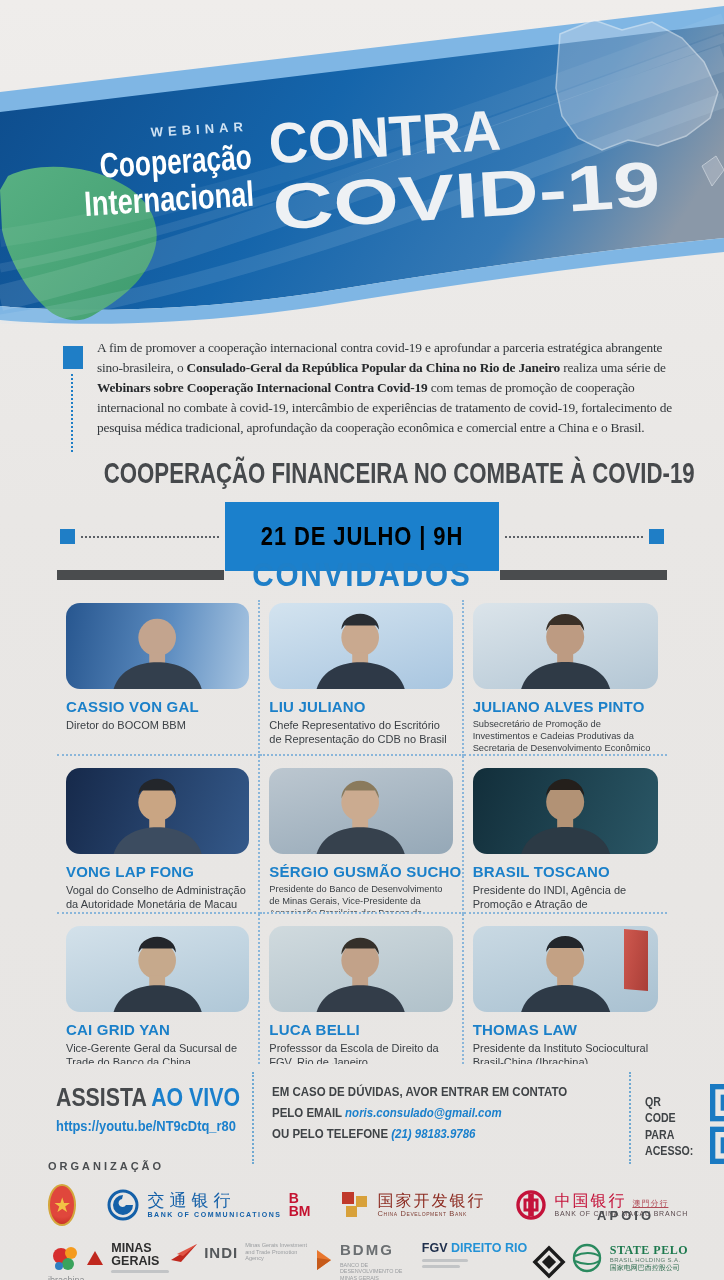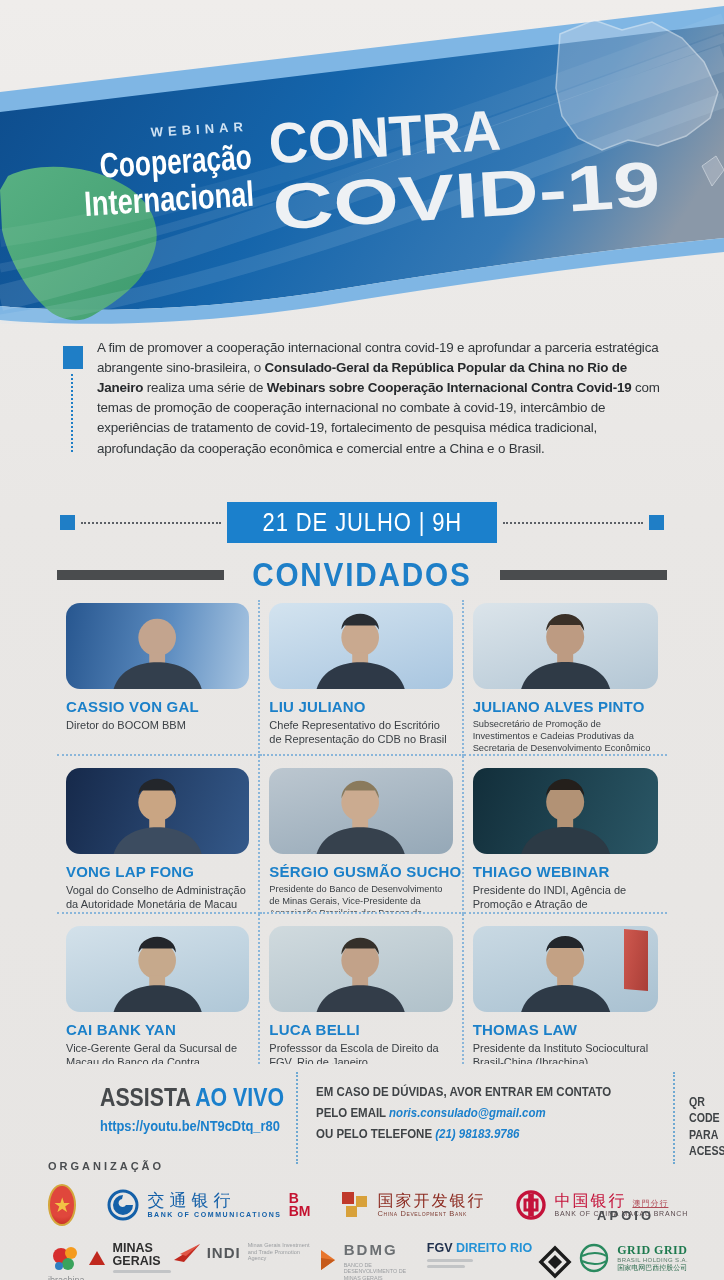--- a/index.html
+++ b/index.html
@@ -4,36 +4,36 @@
 <style>
   * { margin:0; padding:0; box-sizing:border-box; }
   body { font-family:"Liberation Sans", sans-serif; background:#d8d6d4; }
   .poster { position:relative; width:724px; height:1280px; margin:0 auto;
             background:linear-gradient(180deg,#efedeb 0%,#e9e7e5 40%,#e7e5e3 100%); overflow:hidden; }
 
   
   .banner { position:absolute; top:0; left:0; width:724px; height:324px; }
 
   
-  .intro { position:absolute; top:338px; left:57px; right:52px; }
+  .intro { position:absolute; top:338px; left:57px; right:52px;font-family:Liberation Serif, serif; }
   .intro-bullet { position:absolute; left:6px; top:8px; width:20px; height:23px; background:#1f7ec6; }
   .intro-dotline { position:absolute; left:14px; top:36px; height:78px; border-left:2px dotted #1f7ec6; }
   .intro-text { margin-left:40px; font-size:13.4px; line-height:1.5; color:#33383c; letter-spacing:-0.2px; }
   .intro-text b { color:#26292c; }
 
   
   .section-title { position:absolute; top:456px; left:0; width:724px; text-align:center;
                    font-size:30px; font-weight:800; color:#46494c; white-space:nowrap; }
   .section-title .cond { display:inline-block; transform:scaleX(.74); transform-origin:center; letter-spacing:0px; }
 
   .date-row { position:absolute; top:502px; left:60px; right:60px; display:flex; align-items:center; }
   .sq { width:15px; height:15px; background:#1f7ec6; flex:0 0 auto; }
   .dotline-h { flex:1; border-top:2px dotted #5c6066; margin:0 6px; }
-  .date-badge { background:#1b80cc; color:#ffffff; font-size:25px; font-weight:400;
-                padding:6px 22px; white-space:nowrap; }
+  .date-badge { background:#1b80cc; color:#000000; font-size:25px; font-weight:700;
+                padding:20px 22px; white-space:nowrap; }
   .date-badge .cond { display:inline-block; transform:scaleX(.88); transform-origin:center; letter-spacing:1px; }
 
   .guests-row { position:absolute; top:556px; left:57px; right:57px; display:flex; align-items:center; }
   .bar { flex:1; height:10px; background:#4a4c4e; }
   .guests-heading { color:#1e7fc8; font-size:33px; font-weight:800; margin:0 16px; white-space:nowrap; }
   .guests-heading .cond { display:inline-block; transform:scaleX(.9); letter-spacing:2px; }
 
   
   .grid { position:absolute; top:600px; left:57px; width:610px;
           display:grid; grid-template-columns:1fr 1fr 1fr; grid-template-rows:156px 158px 150px; }
@@ -52,21 +52,21 @@
   .card:nth-child(7) .photo{--skin:#c6a98c;--suit:#2e3945;background:linear-gradient(165deg,#d3e1ea,#afc7d7);}
   .card:nth-child(8) .photo{--skin:#c2a289;--suit:#333d49;background:linear-gradient(165deg,#d0dade,#b0c1ca);}
   .card:nth-child(9) .photo{--skin:#c3a184;--suit:#2e3a47;background:linear-gradient(165deg,#c9d9e3,#a9c1d1);}
   .card:nth-child(9) .photo::after { content:""; position:absolute; right:10px; top:4px; width:24px; height:60px;
        background:linear-gradient(100deg,#d24335,#a8261c); opacity:.85; transform:skewY(5deg); }
   .sp-name { margin-top:9px; color:#1b80c9; font-size:15px; font-weight:800; letter-spacing:.2px; white-space:nowrap; }
   .sp-title { margin-top:3px; color:#3b4045; font-size:11px; line-height:1.28; }
   .sp-title.small { font-size:9.3px; line-height:1.3; }
 
   
-  .contact { position:absolute; top:1072px; left:50px; right:42px; height:92px; display:flex;margin-left:44px; }
+  .contact { position:absolute; top:1072px; left:50px; right:42px; height:92px; display:flex; }
   .c-col1 { width:202px; padding:10px 6px 0 6px; }
   .c-col2 { flex:1; border-left:2px dotted #6fa9d2; border-right:2px dotted #6fa9d2; padding:10px 10px 0 18px; }
   .c-col3 { width:168px; padding:12px 0 0 14px; display:flex; gap:8px; }
   .watch-h { font-size:26px; font-weight:800; white-space:nowrap; }
   .watch-h .cond { display:inline-block; transform:scaleX(.82); transform-origin:left; }
   .watch-h .g { color:#46494c; } .watch-h .b { color:#1b80cc; }
   .watch-url { display:inline-block; margin-top:4px; color:#1b80cc; font-size:15px; font-weight:bold;
                text-decoration:none; transform:scaleX(.86); transform-origin:left; white-space:nowrap; }
   .c-line { font-size:13.5px; font-weight:800; color:#3f4346; white-space:nowrap;
             transform:scaleX(.85); transform-origin:left; line-height:1.55; }
@@ -148,20 +148,21 @@
       <text x="270" y="224" font-size="64" fill="#eef1f4" textLength="388" lengthAdjust="spacingAndGlyphs">COVID-19</text>
     </g>
   </svg>
 
   <div class="intro">
     <div class="intro-bullet"></div>
     <div class="intro-dotline"></div>
     <p class="intro-text"><span>A fim de promover a cooperação internacional contra covid-19 e aprofundar a parceria estratégica abrangente sino-brasileira, o </span><b>Consulado-Geral da República Popular da China no Rio de Janeiro</b><span> realiza uma série de </span><b>Webinars sobre Cooperação Internacional Contra Covid-19</b><span> com temas de promoção de cooperação internacional no combate à covid-19, intercâmbio de experiências de tratamento de covid-19, fortalecimento de pesquisa médica tradicional, aprofundação da cooperação econômica e comercial entre a China e o Brasil.</span></p>
   </div>
 
+  <h1 class="section-title"><span class="cond">COOPERAÇÃO FINANCEIRA NO COMBATE À COVID-19</span></h1>
 
   <div class="date-row">
     <div class="sq"></div>
     <div class="dotline-h"></div>
     <div class="date-badge"><span class="cond">21 DE JULHO  |  9H</span></div>
     <div class="dotline-h"></div>
     <div class="sq"></div>
   </div>
 
   <div class="guests-row">
@@ -238,35 +239,35 @@
 
     <div class="card">
       <div class="photo">
         <svg class="sil" viewBox="0 0 185 86" preserveAspectRatio="xMidYMax meet">
             <circle cx="92" cy="34" r="19" fill="var(--skin)"></circle>
             <path d="M73,28 a19,17 0 0 1 38,0 l-4,-6 -30,0 Z" fill="#241f1b"></path>
             <rect x="84" y="49" width="16" height="13" fill="var(--skin)"></rect>
             <path d="M48,86 C54,66 74,59 92,59 C111,59 131,66 137,86 Z" fill="var(--suit)"></path>
           </svg>
       </div>
-      <div class="sp-name">THIAGO WEBINAR</div>
+      <div class="sp-name">BRASIL TOSCANO</div>
       <div class="sp-title">Presidente do INDI, Agência de Promoção e Atração de Investimentos do Governo de Minas Gerais</div>
     </div>
 
     <div class="card">
       <div class="photo">
         <svg class="sil" viewBox="0 0 185 86" preserveAspectRatio="xMidYMax meet">
             <circle cx="92" cy="34" r="19" fill="var(--skin)"></circle>
             <path d="M73,26 a19,16 0 0 1 38,0 l-3,-4 -32,0 Z" fill="#23262b"></path>
             <rect x="84" y="49" width="16" height="13" fill="var(--skin)"></rect>
             <path d="M48,86 C54,66 74,59 92,59 C111,59 131,66 137,86 Z" fill="var(--suit)"></path>
           </svg>
       </div>
-      <div class="sp-name">CAI BANK YAN</div>
-      <div class="sp-title">Vice-Gerente Geral da Sucursal de Macau do Banco da Contra</div>
+      <div class="sp-name">CAI GRID YAN</div>
+      <div class="sp-title">Vice-Gerente Geral da Sucursal de Trade do Banco da China</div>
     </div>
 
     <div class="card">
       <div class="photo">
         <svg class="sil" viewBox="0 0 185 86" preserveAspectRatio="xMidYMax meet">
             <circle cx="92" cy="34" r="19" fill="var(--skin)"></circle>
             <path d="M73,28 a19,17 0 0 1 38,0 l-4,-6 -30,0 Z" fill="#35302a"></path>
             <rect x="84" y="49" width="16" height="13" fill="var(--skin)"></rect>
             <path d="M48,86 C54,66 74,59 92,59 C111,59 131,66 137,86 Z" fill="var(--suit)"></path>
           </svg>
@@ -442,21 +443,21 @@
         <rect x="10" y="10" width="20" height="20" transform="rotate(45 20 20)" fill="none" stroke="#1c1c1c" stroke-width="3.4"></rect>
         <rect x="15" y="15" width="10" height="10" transform="rotate(45 20 20)" fill="#1c1c1c"></rect>
       </svg>
 
       <div class="logo">
         <svg width="32" height="32" viewBox="0 0 32 32">
             <circle cx="16" cy="16" r="13" fill="none" stroke="#2a8a5f" stroke-width="2.4"></circle>
             <path d="M4,14 C12,10 22,10 28,14 M4,19 C12,23 22,23 28,19" stroke="#2a8a5f" stroke-width="2" fill="none"></path>
           </svg>
         <div class="stack">
-          <span class="sg-name">GRID GRID</span>
+          <span class="sg-name">STATE PELO</span>
           <span class="sg-sub">BRASIL HOLDING S.A.</span>
           <span class="sg-cn">国家电网巴西控股公司</span>
         </div>
       </div>
     </div>
   </div>
 
 </div>
 
 </body></html>

